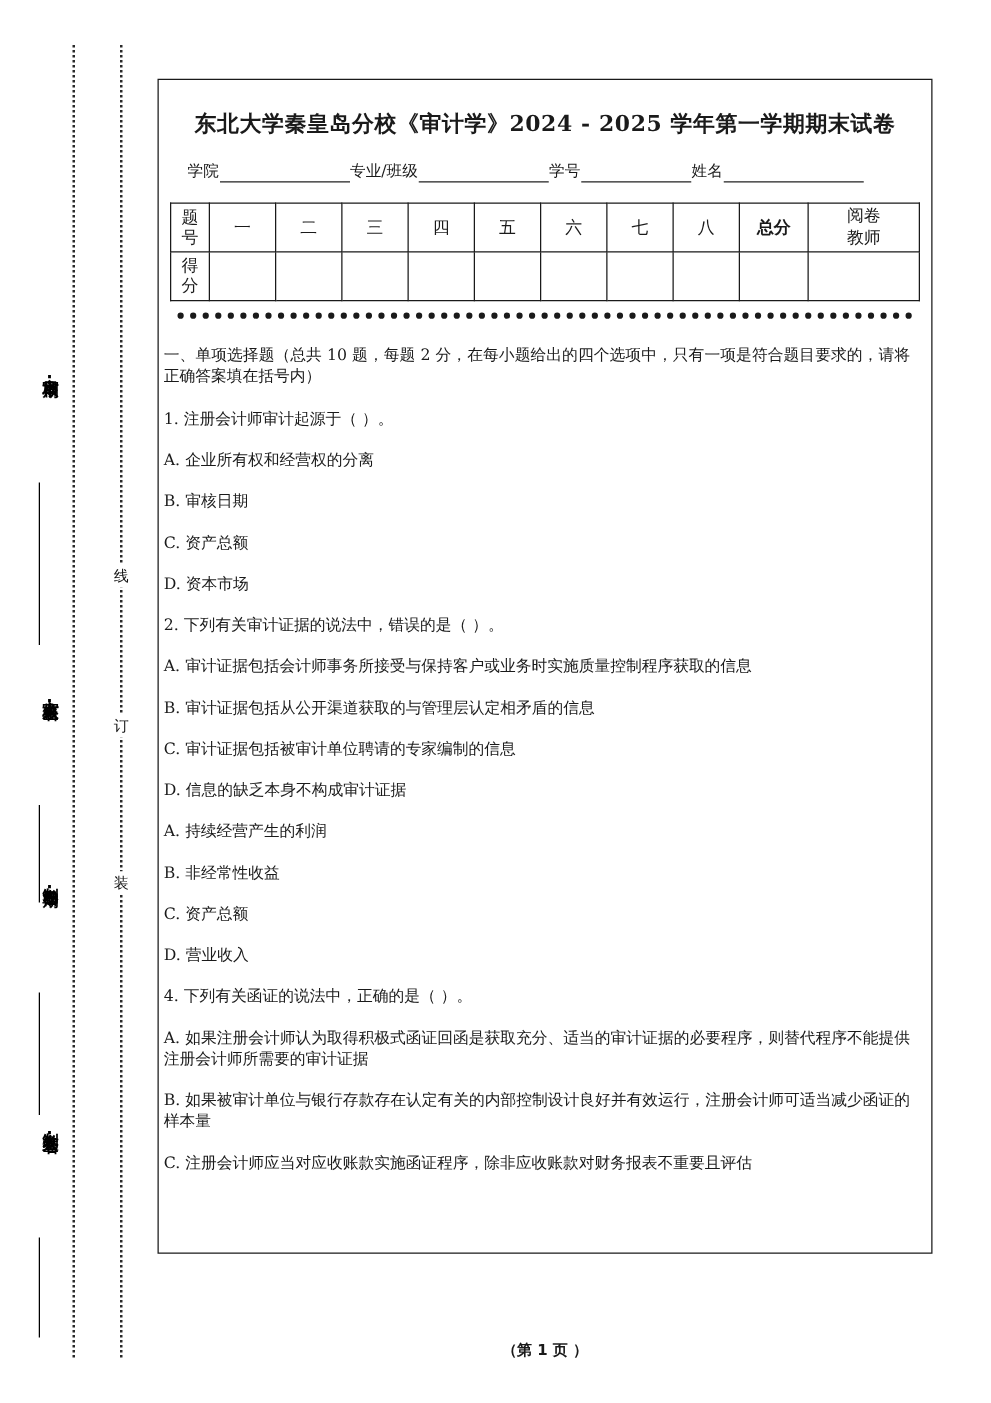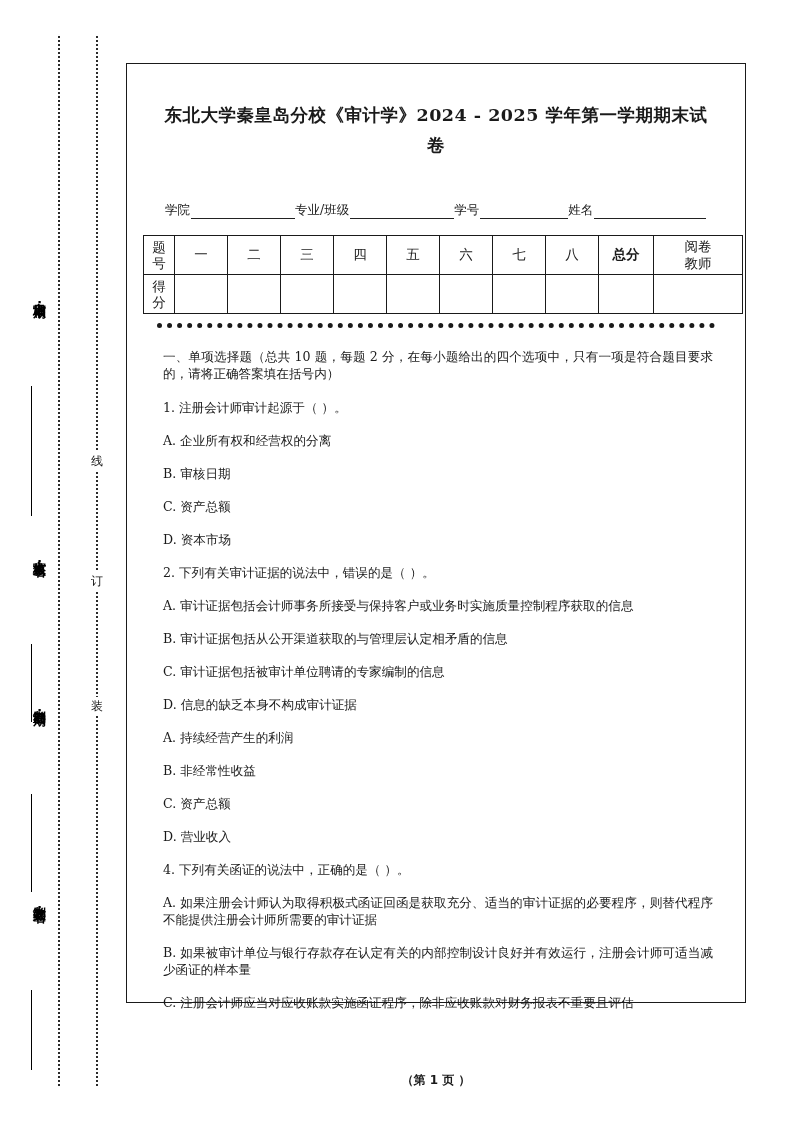--- a/index.html
+++ b/index.html
@@ -82,41 +82,41 @@
 
   
   .page-box {
     position: absolute;
     left: 126px;
     top: 63px;
     width: 620px;
     height: 940px;
     border: 1.5px solid #1a1a1a;
     box-sizing: border-box;
-    padding: 16px;
+    padding: 1px;
   }
 
   .title {
     margin: 20px 16px 0 16px;
     text-align: center;
     font-size: 17.5px;
     line-height: 30px;
     font-weight: bold;
     font-family: "DejaVu Serif", "Liberation Serif", serif;
     letter-spacing: 0.5px;
   }
 
   .idline {
     margin: 14px 22px 0 22px;
     font-size: 12.5px;
     display: flex;
     align-items: flex-end;
     white-space: nowrap;
   }
-  .idline .fld { margin-right: 1px; margin-top: 28px; }
+  .idline .fld { margin-right: 1px; }
   .idline .blank {
     border-bottom: 1px solid #222;
     display: inline-block;
     height: 13px;
   }
   .blank.b1 { width: 104px; }
   .blank.b2 { width: 104px; }
   .blank.b3 { width: 88px; }
   .blank.b4 { width: 112px; }
 
@@ -149,21 +149,21 @@
   .stack { display: block; }
 
   .sep-dots {
     margin: 9px 14px 0 14px;
     height: 6px;
     border-top: 5px dotted #1a1a1a;
   }
 
   
   .body {
-    margin: 14px 16px 0 20px;
+    margin: 14px 16px 0 3px;
     font-size: 12.6px;
     line-height: 17px;
   }
   .body p {
     margin: 0 0 16px 0;
     text-align: justify;
     text-justify: inter-ideograph;
   }
   .body p.section {
     margin-bottom: 17px;

